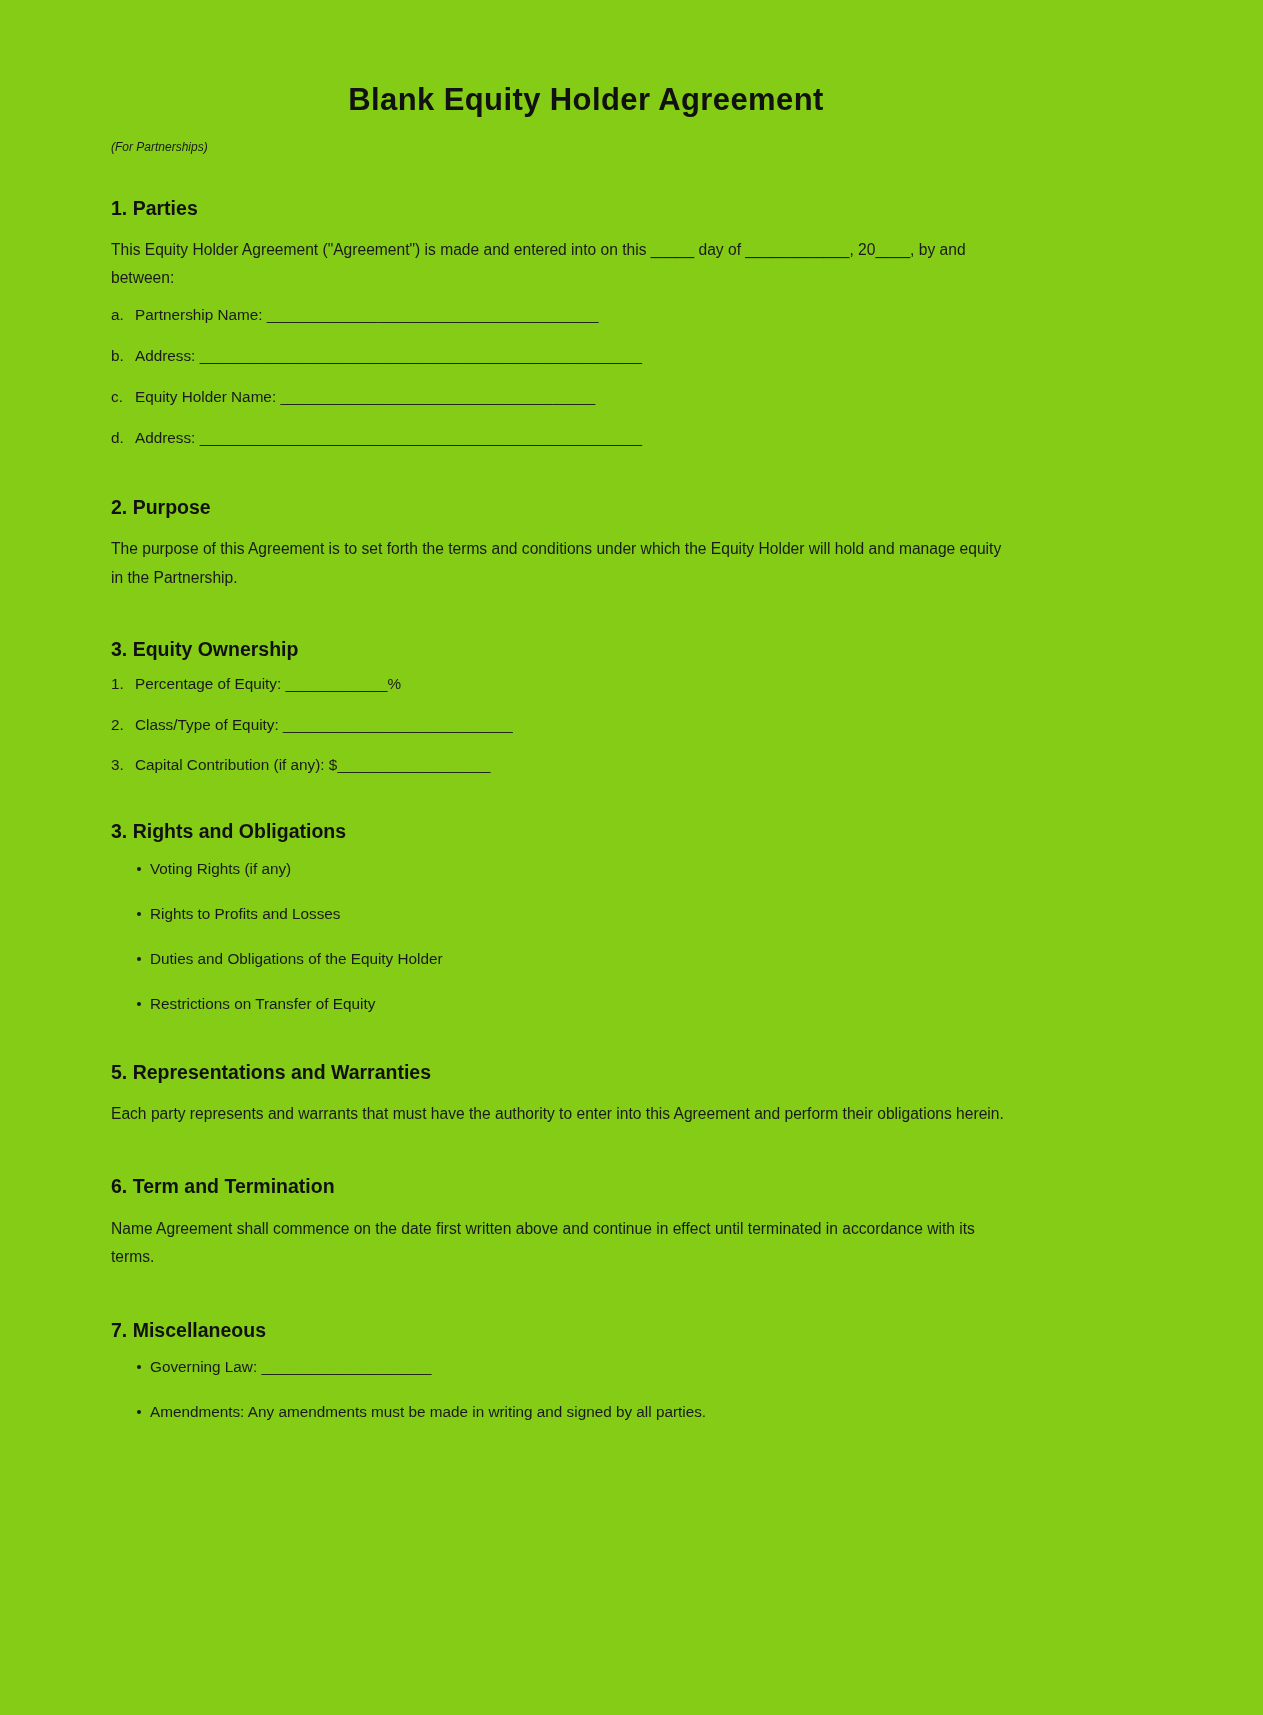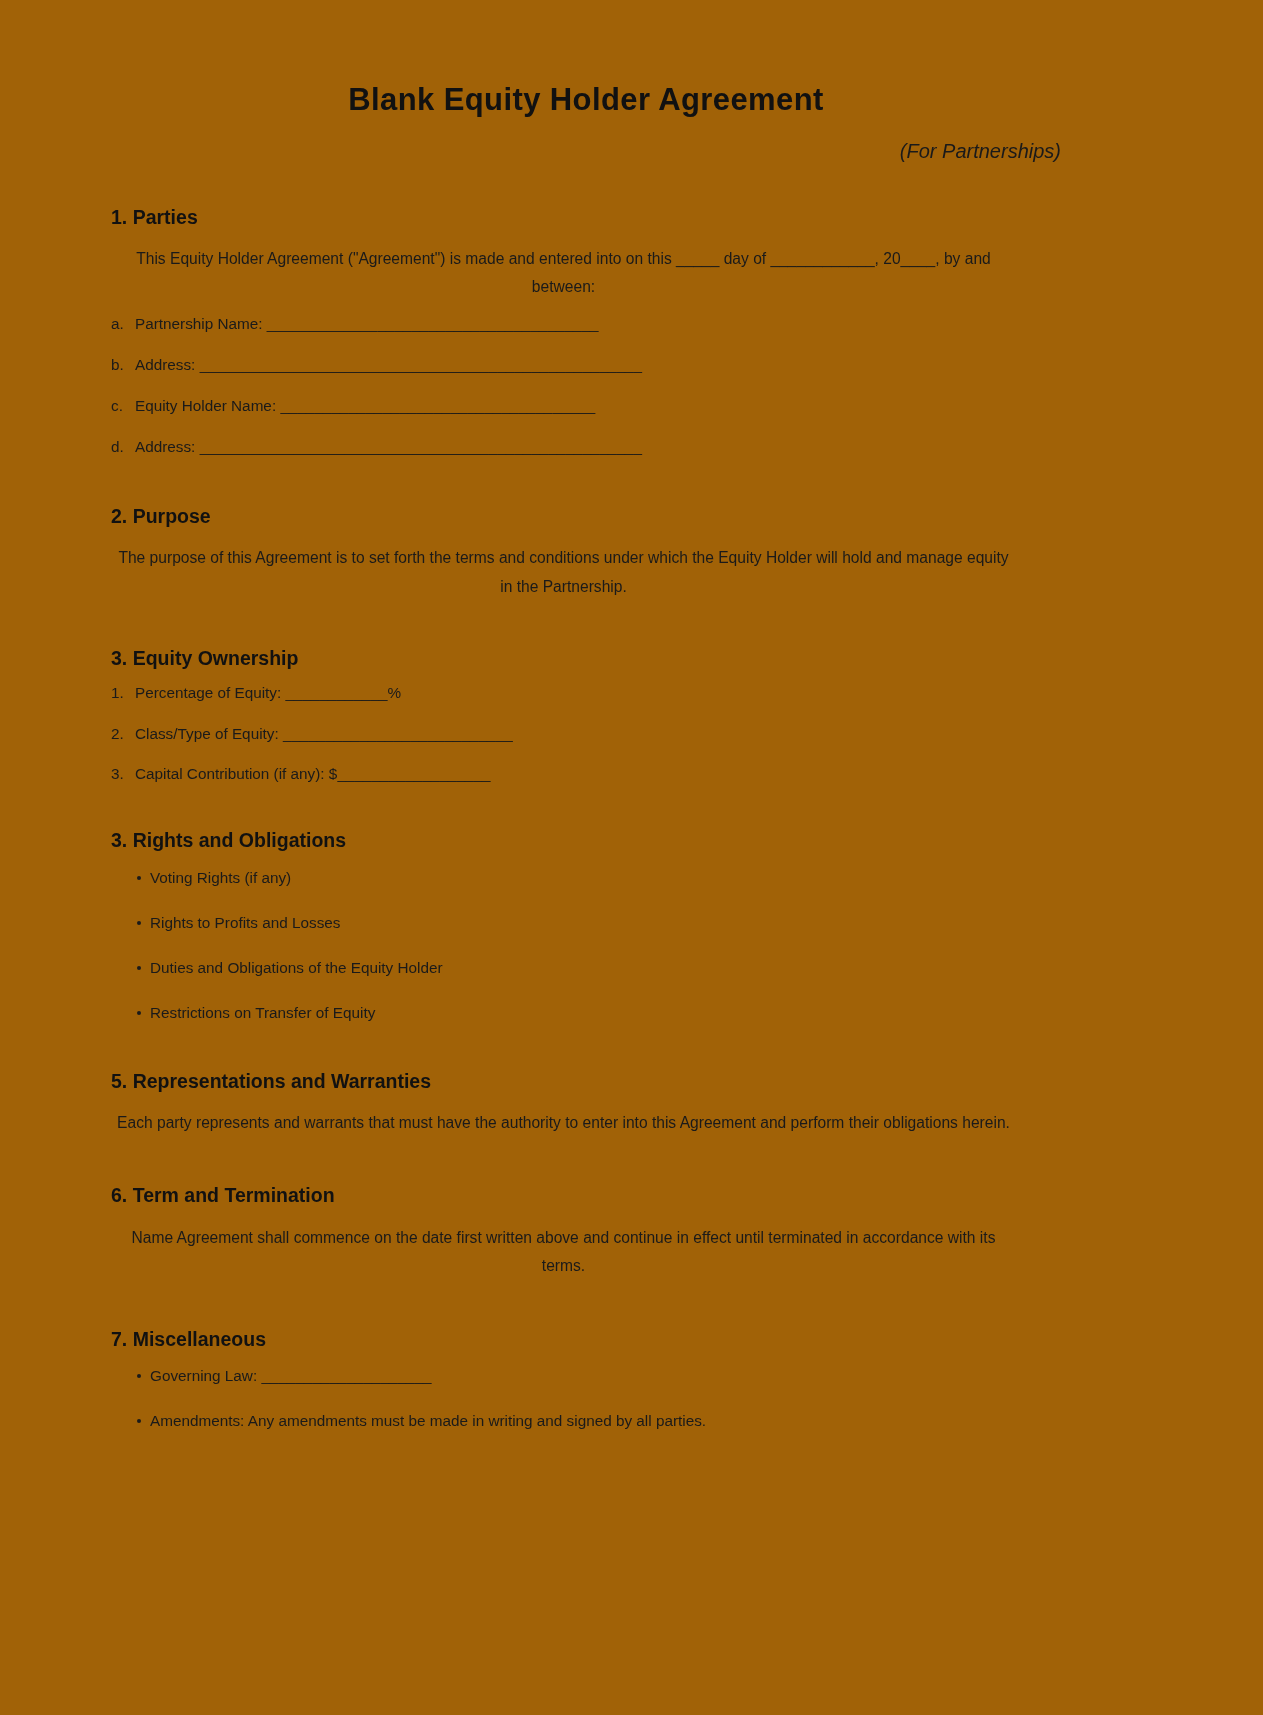--- a/index.html
+++ b/index.html
@@ -13,44 +13,44 @@
     font-family: "Liberation Sans", sans-serif;
     color: #1a1a1a;
     -webkit-font-smoothing: antialiased;
   }
   .page {
     position: relative;
     width: 1263px;
     height: 1715px;
     box-sizing: border-box;
     padding: 0;
-    background: #a16207;
+    background: #84cc16;
   }
   .content {
     position: absolute;
     left: 111px;
     top: 0;
     width: 950px;
   }
 
   
   .doc-title {
     font-size: 31px;
     font-weight: bold;
     text-align: center;
     letter-spacing: 0.4px;
     margin: 0;
     padding-top: 82px;
     line-height: 1.18;
     color: #111111;
   }
   .doc-subtitle {
-    font-size: 20px;
+    font-size: 12px;
     font-style: italic;
-    text-align: right;
+    text-align: left;
     margin: 0;
     padding-top: 21px;
     color: #1a1a1a;
   }
 
   
   .section {
     margin: 0;
   }
   .section-heading {
@@ -70,21 +70,20 @@
   .sec-7  { padding-top: 46px; }
 
   
   .para {
     font-size: 15.6px;
     line-height: 1.83;
     margin: 0;
     padding-top: 16px;
     color: #1a1a1a;
     max-width: 905px;
-    text-align: center;
   }
 
   
   .sub-list {
     list-style: none;
     margin: 0;
     padding: 11px 0 0 0;
   }
   .sub-list li {
     font-size: 15.3px;

